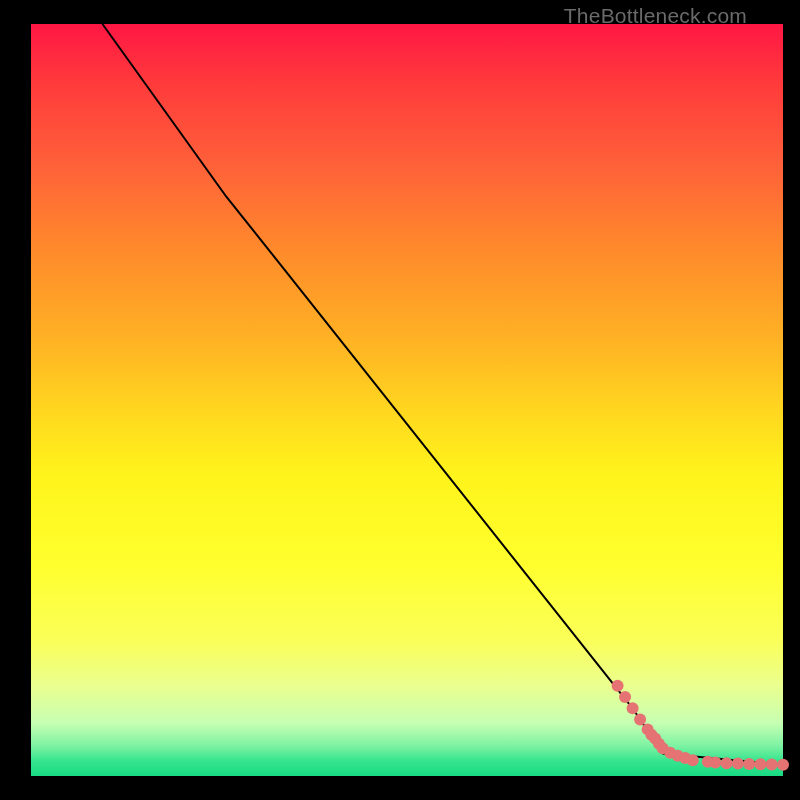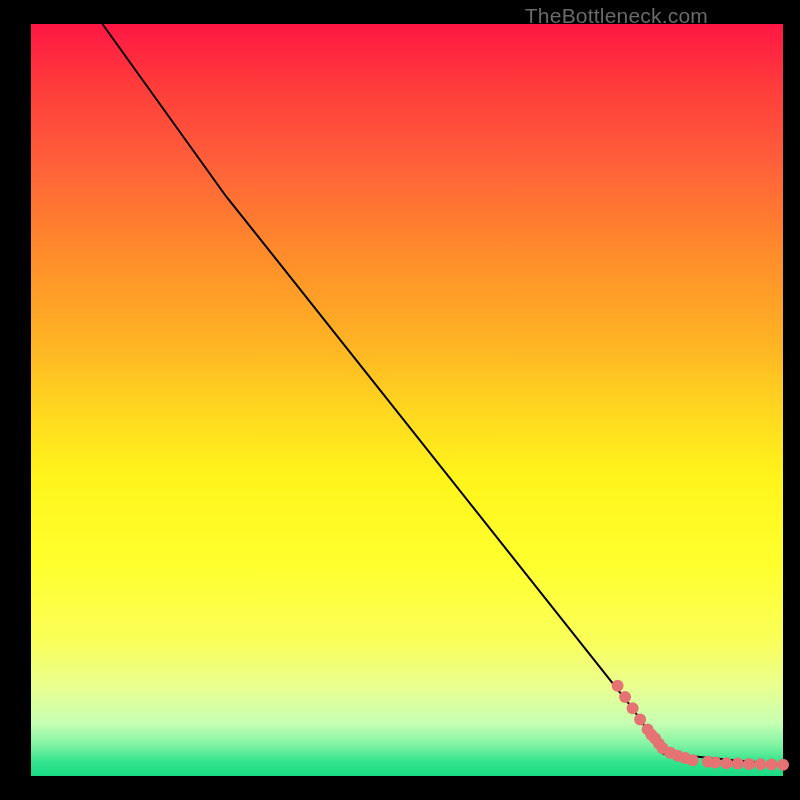--- a/index.html
+++ b/index.html
@@ -8,20 +8,21 @@
     width: 800px;
     height: 800px;
     background: #000000;
     font-family: Arial, Helvetica, sans-serif;
     overflow: hidden;
   }
   .chart-wrap {
     position: relative;
     width: 724px;
     height: 800px;
+    padding-left: 39px;
   }
   .plot-area {
     position: absolute;
     left: 31px;
     top: 24px;
     width: 752px;
     height: 752px;
     background: linear-gradient(to bottom,
       #ff1744 0%,
       #ff3b3b 8%,

